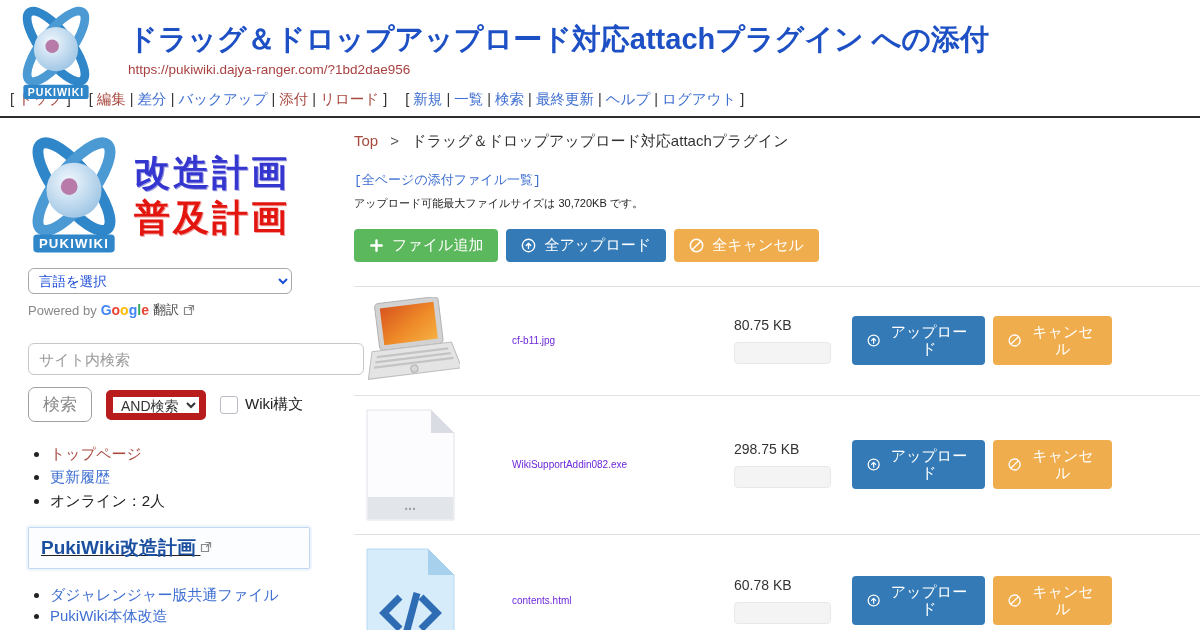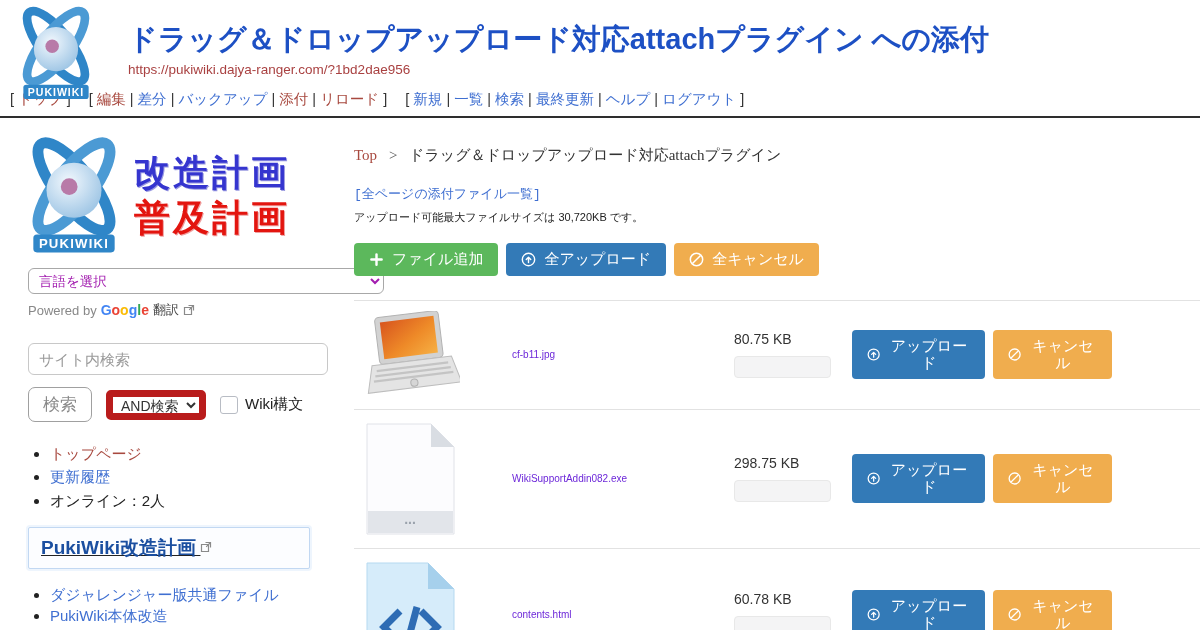--- a/index.html
+++ b/index.html
@@ -23,47 +23,47 @@
   .sidebar { width:346px; padding:4px 0 0 28px; flex-shrink:0; }
   .main { flex:1; padding-left:8px; }
 
   
   .side-logo { display:flex; align-items:center; margin-left:-14px; }
   .side-logo-text { }
   .kaizo { font-size:36px; font-weight:900; color:#3535cf; letter-spacing:3px; line-height:1.25;
            text-shadow:1px 1px 0 #9a9ae0; }
   .fukyu { font-size:36px; font-weight:900; color:#e3150f; letter-spacing:3px; line-height:1.25;
            text-shadow:1px 1px 0 #efa0a0; }
-  .lang-select { width:356px; height:26px; border:1px solid #a8a8a8; border-radius:6px;
-                 font-size:13.5px; color:#a21caf; padding:0 6px; background:#fff; margin-top:12px; }
+  .lang-select { width:264px; height:26px; border:1px solid #a8a8a8; border-radius:6px;
+                 font-size:13.5px; color:#1d4ed8; padding:0 6px; background:#fff; margin-top:12px; }
   .powered { margin-top:7px; font-size:13px; color:#888; display:flex; align-items:center; gap:4px; }
   .google-logo { font-weight:bold; font-size:14px; }
   .gl0,.gl3 { color:#4285F4; } .gl1,.gl5 { color:#EA4335; } .gl2 { color:#FBBC05; } .gl4 { color:#34A853; }
   .powered .service { color:#444; }
   .ext-icon { display:inline-block; vertical-align:1px; }
-  .search-input { width:300px; height:32px; border:1px solid #c8c8c8; border-radius:6px;
+  .search-input { width:336px; height:32px; border:1px solid #c8c8c8; border-radius:6px;
                   padding:0 10px; font-size:15px; margin-top:24px; color:#0369a1; font-family:inherit; }
   .search-input::placeholder { color:#9a9a9a; }
   .search-controls { display:flex; align-items:center; gap:14px; margin-top:12px; }
   .search-btn { font-size:17px; color:#8a8a8a; background:#fff; border:1px solid #a0a0a0;
                 border-radius:7px; padding:5px 14px; cursor:pointer; font-family:inherit; }
   .mode-select { height:30px; border:7px solid #b91c1c; border-radius:5px; font-size:14px;
                  color:#333; background:#fff; padding:0 4px; }
   .wiki-check { display:flex; align-items:center; gap:7px; font-size:15px; color:#222; }
   .checkbox { width:18px; height:18px; border:1.5px solid #b8bcc4; border-radius:3px; background:#fff; cursor:pointer; }
   .side-list { margin-top:22px; padding-left:22px; font-size:15px; }
   .side-list li { margin:3px 0; line-height:1.35; }
   .side-section { width:282px; border:1px solid #c2d8f2; background:#fcfdff; border-radius:2px;
                   padding:7px 12px; margin-top:16px; box-shadow:0 0 0 2px #eef5fd;text-decoration:underline; }
   .side-section .sec-label { font-size:19px; font-weight:bold; color:#1b4fa0; }
   .side-list-2 { margin-top:16px; padding-left:22px; font-size:15px; width:300px; }
   .side-list-2 li { margin:2px 0; line-height:1.3; }
 
   
-  .breadcrumb { font-size:15px; color:#333; margin:16px 0 20px;font-family:Liberation Serif, serif; }
+  .breadcrumb { font-size:15px; color:#333; margin:2px 0 20px; }
   .breadcrumb .sep { margin:0 8px; color:#555; }
   .attach-link { font-size:13px; margin-bottom:7px;font-family:Liberation Mono, monospace; }
   .max-size { font-size:11px; color:#222; margin-bottom:18px; }
   .toolbar { display:flex; gap:8px; margin-bottom:24px; }
   .btn { display:inline-flex; align-items:center; gap:8px; color:#fff; border:none; border-radius:4px;
          font-size:15px; padding:8px 15px; cursor:pointer; font-family:inherit; line-height:1.1; }
   .btn-green { background:#5cb85c; }
   .btn-blue { background:#337ab7; }
   .btn-orange { background:#f0ad4e; }
   .bicon { width:15px; height:15px; }

